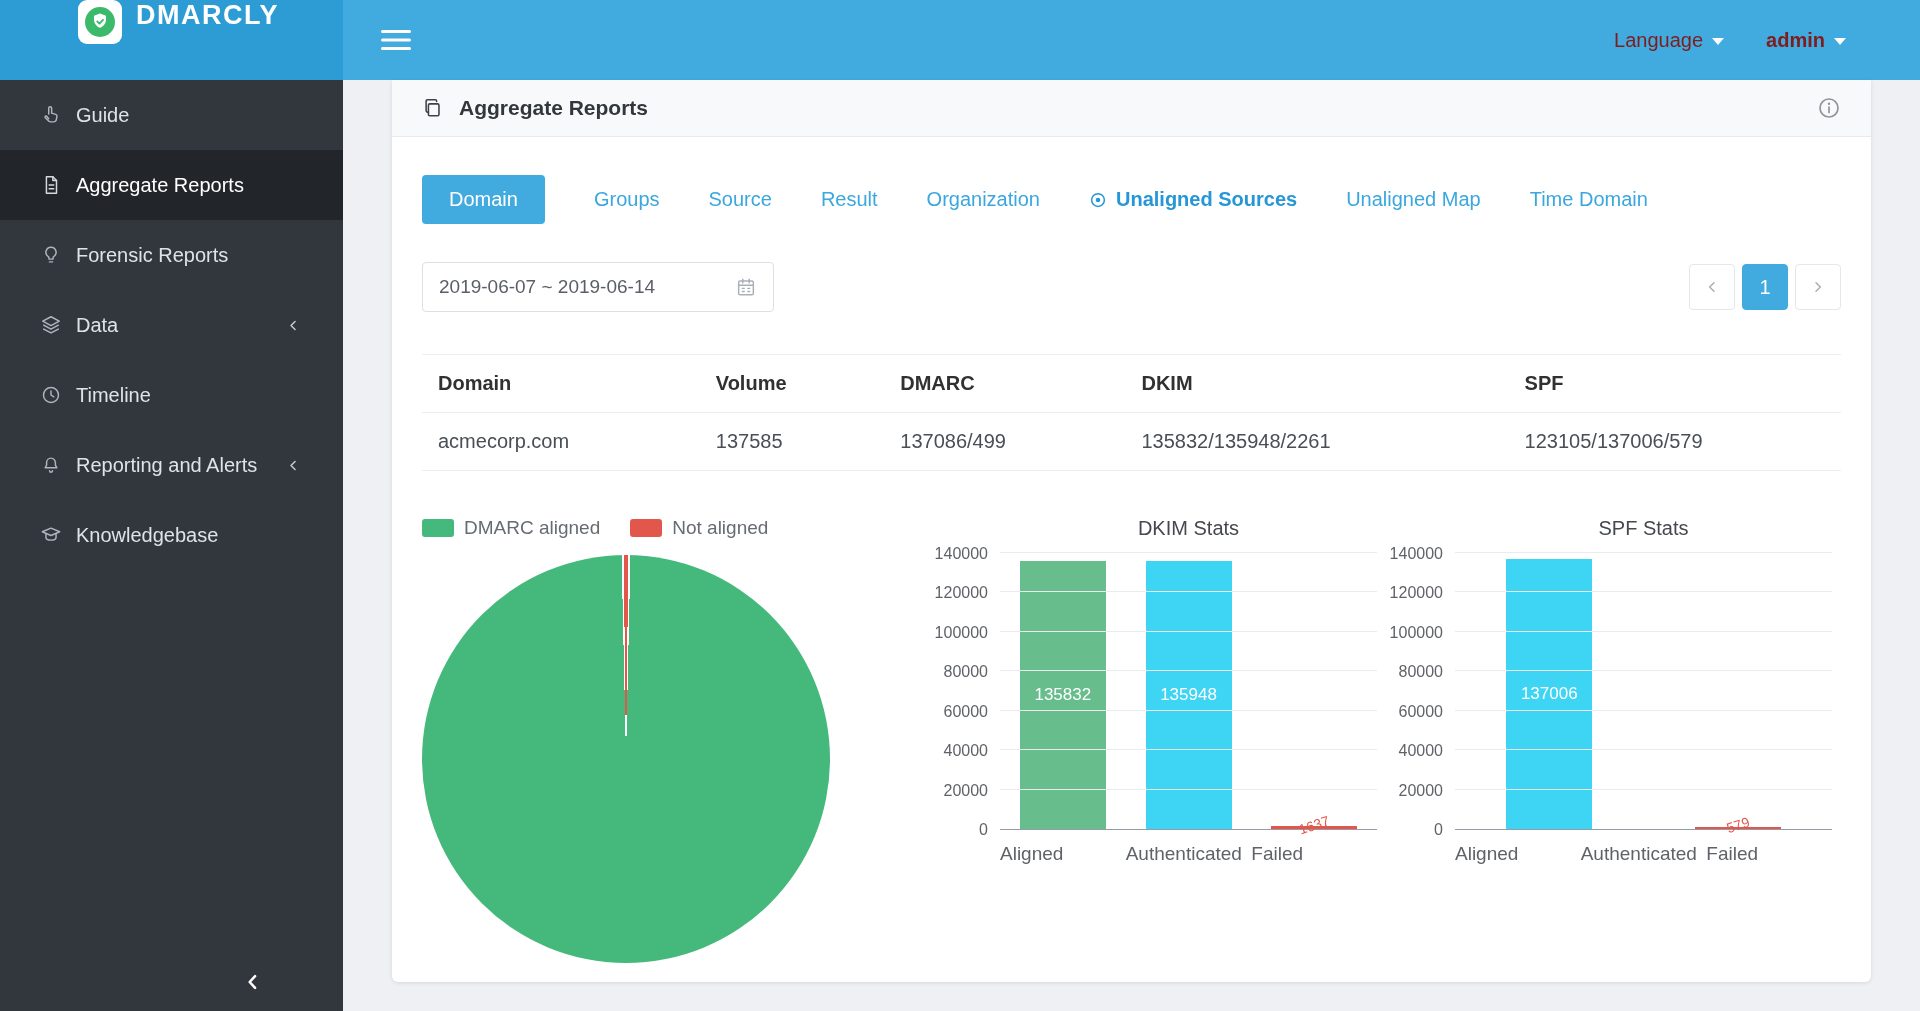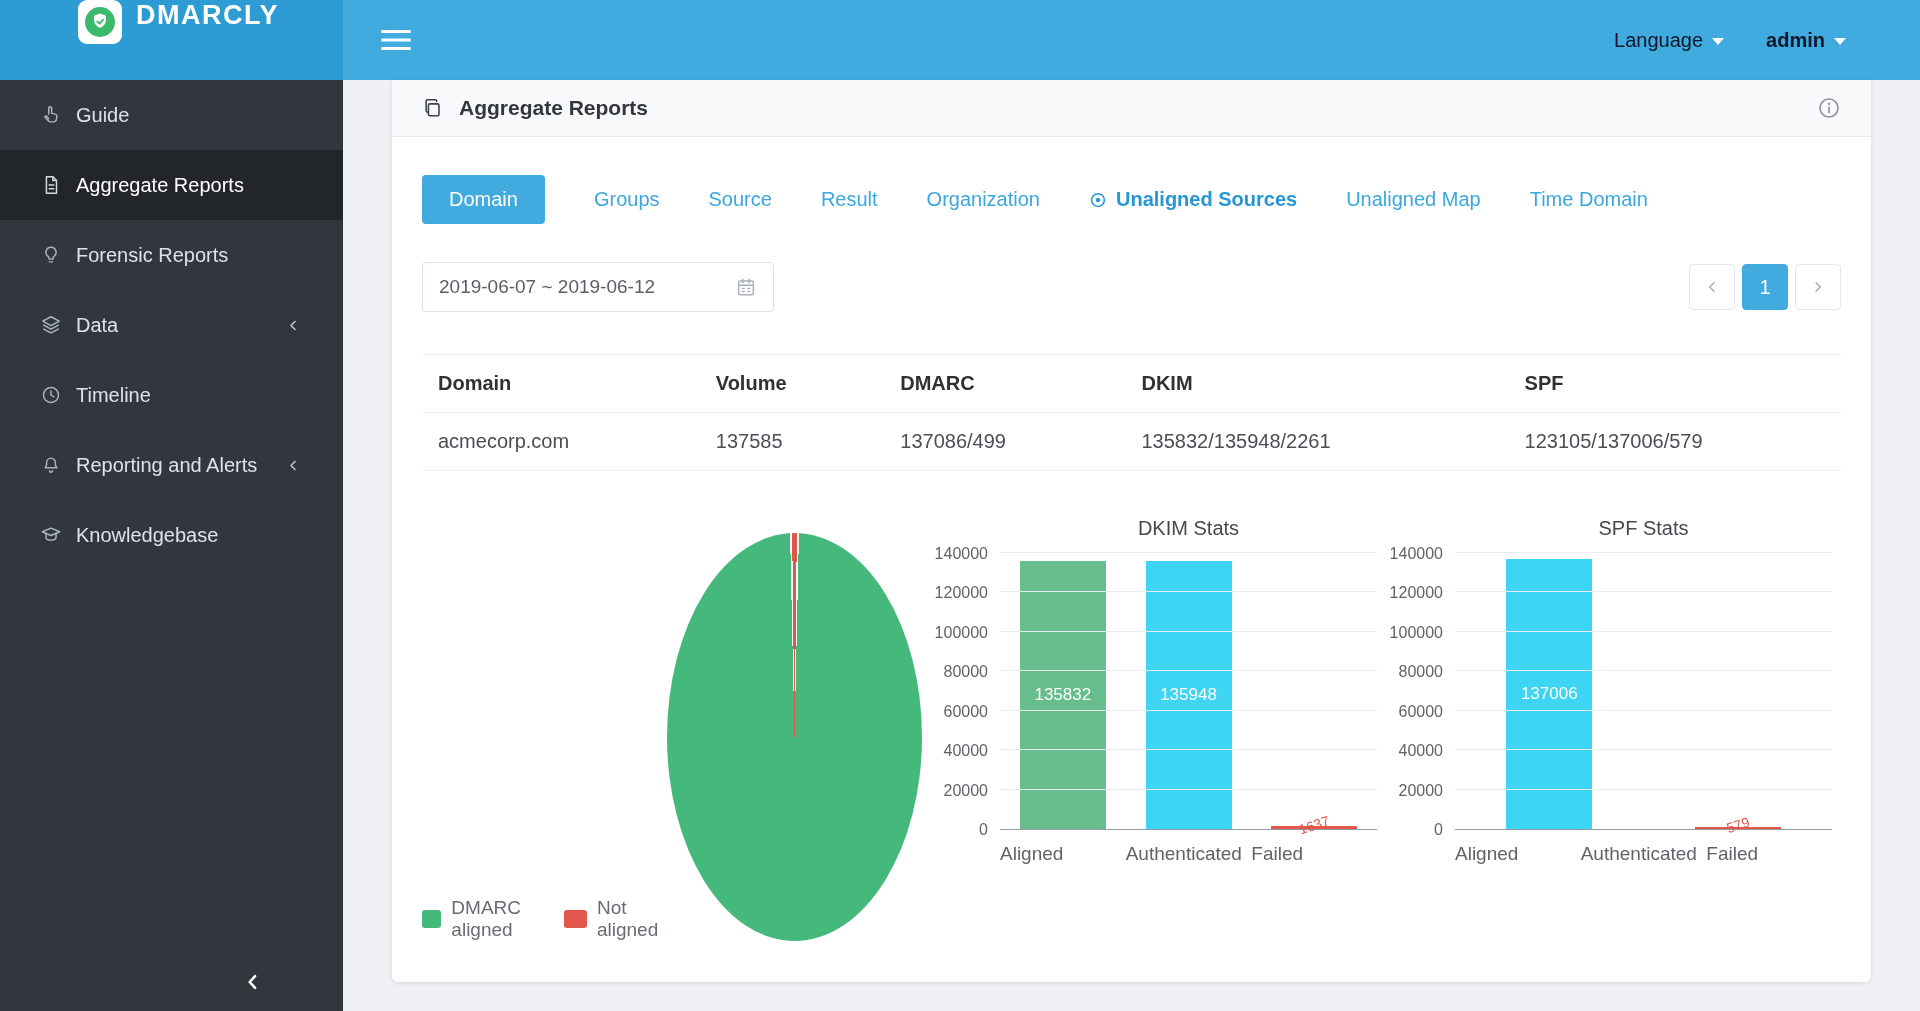--- a/index.html
+++ b/index.html
@@ -7,21 +7,21 @@
   body { font-family:"Liberation Sans",sans-serif; background:#eef0f3; overflow:hidden; display:flex; flex-direction:column; }
   svg { display:block; }
 
   
   .topbar { height:80px; display:flex; align-items:center; background:#41aade; flex-shrink:0; }
   .brand-block { width:343px; height:100%; background:#2d9cd4; display:flex; gap:14px; padding-left:78px; flex-shrink:0; }
   .logo-badge { width:44px; height:44px; background:#fff; border-radius:9px; display:flex; align-items:center; justify-content:center; }
   .brand-name { color:#fff; font-size:27px; font-weight:bold; letter-spacing:1.5px; }
   .hamburger { margin-left:38px; cursor:pointer; }
   .topbar-right { margin-left:auto; display:flex; align-items:center; gap:42px; padding-right:74px; }
-  .tb-menu { display:flex; align-items:center; gap:9px; color:#0f172a; font-size:20px; cursor:pointer; }
+  .tb-menu { display:flex; align-items:center; gap:9px; color:#7f1d1d; font-size:20px; cursor:pointer; }
   .tb-menu.bold { font-weight:bold; }
   .caret-down { width:0; height:0; border-left:6px solid transparent; border-right:6px solid transparent; border-top:7px solid #fff; margin-top:3px; }
 
   .layout { flex:1; display:flex; min-height:0; }
 
   
   .sidebar { width:343px; background:#32373e; flex-shrink:0; position:relative; }
   .side-item { height:70px; display:flex; align-items:center; gap:14px; padding:0 42px 0 40px; font-size:20px; color:#dfe3e7; cursor:pointer; }
   .side-item .s-icon { color:#aeb5bd; flex-shrink:0; }
   .side-item.active { background:#22262b; color:#fff; }
@@ -49,21 +49,21 @@
   .page-btn { width:46px; height:46px; border:1px solid #e4e7eb; border-radius:4px; background:#fff; color:#a9aeb6; display:flex; align-items:center; justify-content:center; cursor:pointer; font-size:20px; }
   .page-btn.current { background:#41aade; border-color:#41aade; color:#fff; }
 
   table.report { width:100%; border-collapse:collapse; margin-top:42px; }
   .report th, .report td { text-align:left; padding:17px 10px; font-size:20px; }
   .report th { color:#303133; font-weight:bold; border-top:1px solid #ebedf0; border-bottom:1px solid #ebedf0; }
   .report td { color:#4a4e55; border-bottom:1px solid #ebedf0; }
   .report th:first-child, .report td:first-child { padding-left:16px; }
 
   .charts { margin-top:46px; display:flex; }
-  .pie-section { width:500px; display:flex; flex-direction:row; align-items:flex-end; flex-shrink:0; }
+  .pie-section { width:500px; display:flex; flex-direction:column; align-items:flex-start; flex-shrink:0; }
   .legend { display:flex; align-items:center; gap:30px; }
   .legend-item { display:flex; align-items:center; gap:10px; font-size:19px; color:#676b72; cursor:pointer; }
   .swatch { width:32px; height:18px; border-radius:3px; }
   .pie { width:408px; height:408px; border-radius:50%; margin-top:16px; }
 
   .bar-chart { width:455px; flex-shrink:0; }
   .bc-title { text-align:center; font-size:20px; color:#45484d; margin-left:78px; margin-bottom:14px; }
   .bc-row { display:flex; }
   .bc-yaxis { width:78px; position:relative; height:276px; flex-shrink:0; }
   .bc-ylab { position:absolute; right:12px; font-size:16px; color:#5f6368; line-height:1; transform:translateY(50%); white-space:nowrap; }
@@ -231,21 +231,21 @@
                 </svg>
             </span>
             <span>Unaligned Sources</span>
           </div>
           <div class="tab">Unaligned Map</div>
           <div class="tab">Time Domain</div>
         </div>
 
         <div class="controls">
           <div class="date-picker">
-            <span>2019-06-07 ~ 2019-06-12</span>
+            <span>2019-06-07 ~ 2019-06-14</span>
             <span class="cal">
               <svg width="22" height="22" viewBox="0 0 24 24" fill="none" stroke="currentColor" stroke-width="1.6" stroke-linecap="round">
                   <rect x="4" y="5.5" width="16" height="15" rx="1.5"></rect>
                   <path d="M4 10h16M8.5 3.5v4M15.5 3.5v4"></path>
                   <path d="M8 13.5h2M14 13.5h2M8 17h2M14 17h2"></path>
                 </svg>
             </span>
           </div>
           <div class="pagination">
             <div class="page-btn">

